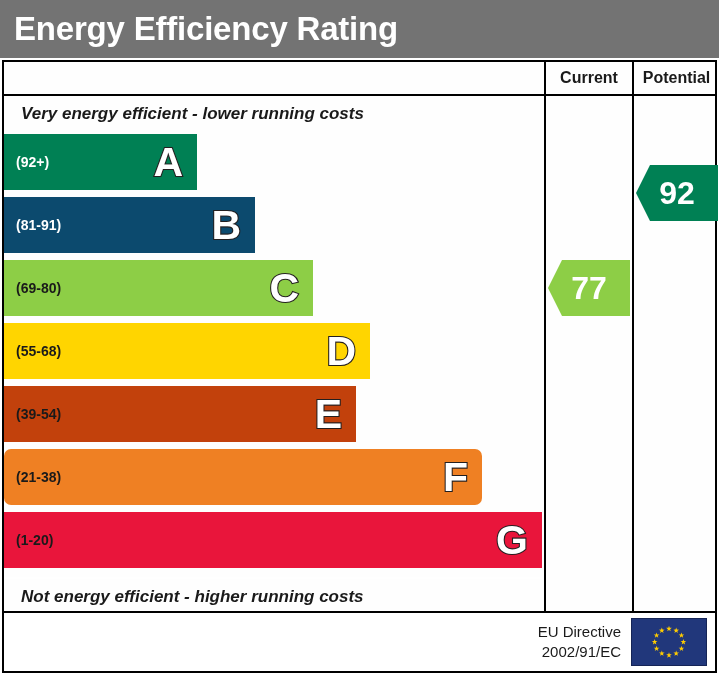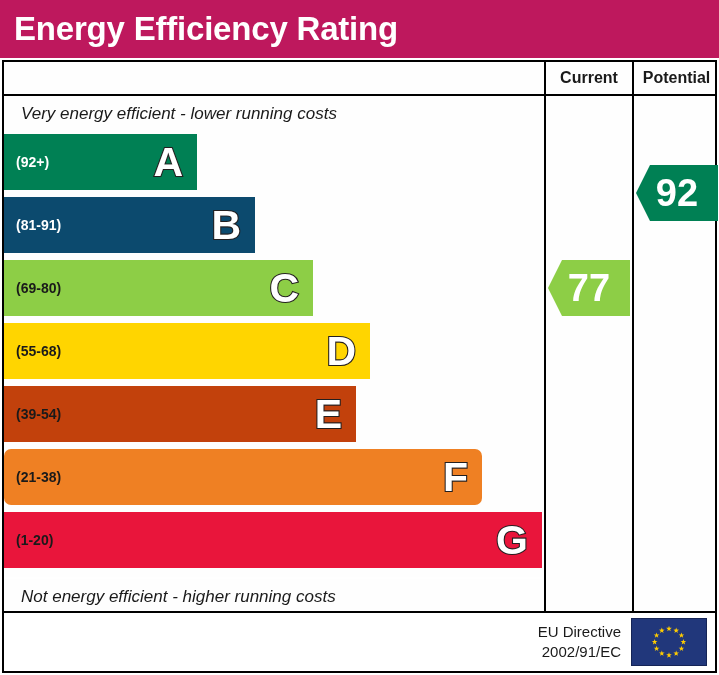--- a/index.html
+++ b/index.html
@@ -83,20 +83,21 @@
     left: 0;
     width: 538px;
     height: 36px;
     line-height: 36px;
     font-size: 17px;
     font-style: italic;
     color: #1a1a1a;
     padding-left: 17px;
     box-sizing: border-box;
     white-space: nowrap;
+    font-weight: bold;
   }
   .caption.top { top: 34px; }
   .caption.bottom { top: 515px; border-top: 2px solid #ffffff; }
 
   
   .bands {
     position: absolute;
     left: 0; top: 72px;
     width: 538px; height: 443px;
   }
@@ -124,21 +125,21 @@
     color: #ffffff;
     -webkit-text-stroke: 2.2px #231f20;
     paint-order: stroke fill;
   }
 
   
   .arrow {
     position: absolute;
     height: 56px;
     color: #ffffff;
-    font-size: 38px;
+    font-size: 32px;
     font-weight: bold;
     line-height: 56px;
     text-align: center;
     clip-path: polygon(14px 0, 100% 0, 100% 100%, 14px 100%, 0 50%);
   }
   .arrow.cur { left: 544px; width: 82px; }
   .arrow.pot { left: 632px; width: 82px; }
 
   
   .epc-footer {
@@ -178,21 +179,21 @@
     border: 1px solid #152456;
     box-sizing: border-box;
   }
   .eu-flag svg { display: block; width: 100%; height: 100%; }
 </style>
 </head>
 <body>
 
 <div id="epc">
 
-  <div class="epc-header" style="background: #be185d; padding-left: 8px;">
+  <div class="epc-header" style="background: #737373; padding-left: 8px;">
     <div class="epc-header-title" style="color: rgb(255, 255, 255);">Energy Efficiency Rating</div>
   </div>
 
   <div class="epc-table">
 
     <div class="col-sep cur"></div>
     <div class="col-sep pot"></div>
 
     <div class="thead-row">
       <div class="th-label pot">Potential</div>

